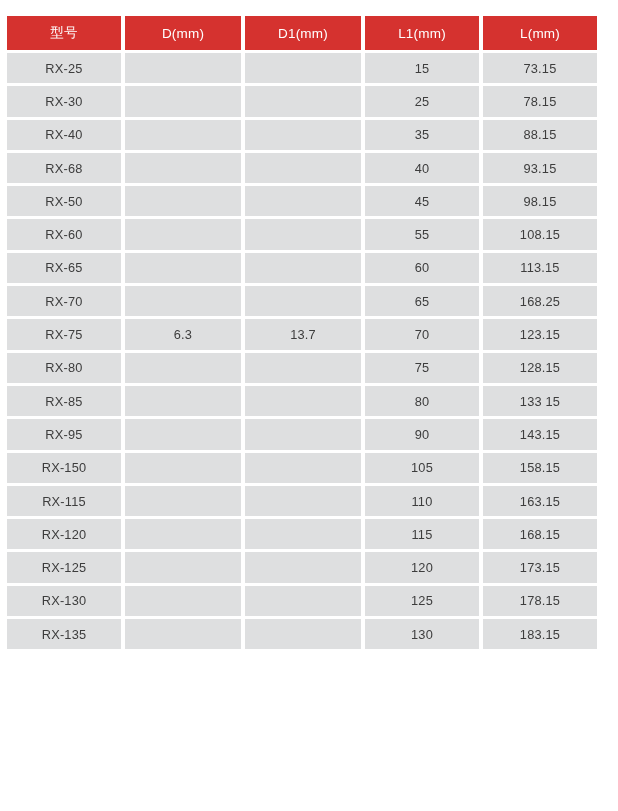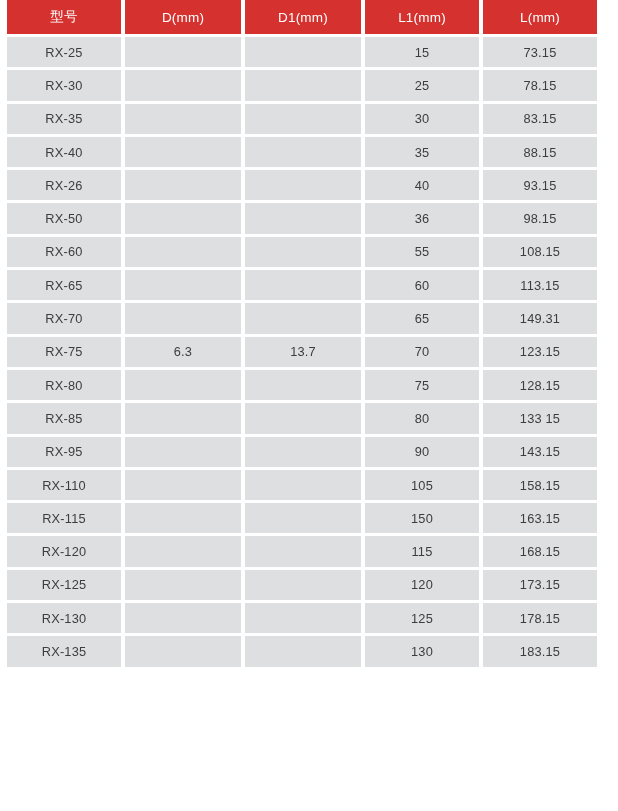--- a/index.html
+++ b/index.html
@@ -10,21 +10,21 @@
   body {
     width: 618px;
     height: 811px;
     overflow: hidden;
     font-family: "Liberation Sans", "DejaVu Sans", sans-serif;
   }
 
   #spec-table-wrap {
     position: absolute;
     left: 7px;
-    top: 0;
+    top: 16px;
     width: 590px;
   }
 
   table.spec-table {
     width: 590px;
     border-collapse: separate;
     border-spacing: 4px 3px;
     margin: -3px -4px;
     table-layout: fixed;
   }
@@ -92,45 +92,38 @@
           <td>73.15</td>
         </tr>
         <tr>
           <td>RX-30</td>
           <td></td>
           <td></td>
           <td>25</td>
           <td>78.15</td>
         </tr>
         <tr>
-          <td>RX-35</td>
-          <td></td>
-          <td></td>
-          <td>30</td>
-          <td>83.15</td>
-        </tr>
-        <tr>
           <td>RX-40</td>
           <td></td>
           <td></td>
           <td>35</td>
           <td>88.15</td>
         </tr>
         <tr>
-          <td>RX-26</td>
+          <td>RX-68</td>
           <td></td>
           <td></td>
           <td>40</td>
           <td>93.15</td>
         </tr>
         <tr>
           <td>RX-50</td>
           <td></td>
           <td></td>
-          <td>36</td>
+          <td>45</td>
           <td>98.15</td>
         </tr>
         <tr>
           <td>RX-60</td>
           <td></td>
           <td></td>
           <td>55</td>
           <td>108.15</td>
         </tr>
         <tr>
@@ -138,21 +131,21 @@
           <td></td>
           <td></td>
           <td>60</td>
           <td>113.15</td>
         </tr>
         <tr>
           <td>RX-70</td>
           <td></td>
           <td></td>
           <td>65</td>
-          <td>149.31</td>
+          <td>168.25</td>
         </tr>
         <tr>
           <td>RX-75</td>
           <td>6.3</td>
           <td>13.7</td>
           <td>70</td>
           <td>123.15</td>
         </tr>
         <tr>
           <td>RX-80</td>
@@ -169,31 +162,31 @@
           <td>133 15</td>
         </tr>
         <tr>
           <td>RX-95</td>
           <td></td>
           <td></td>
           <td>90</td>
           <td>143.15</td>
         </tr>
         <tr>
-          <td>RX-110</td>
+          <td>RX-150</td>
           <td></td>
           <td></td>
           <td>105</td>
           <td>158.15</td>
         </tr>
         <tr>
           <td>RX-115</td>
           <td></td>
           <td></td>
-          <td>150</td>
+          <td>110</td>
           <td>163.15</td>
         </tr>
         <tr>
           <td>RX-120</td>
           <td></td>
           <td></td>
           <td>115</td>
           <td>168.15</td>
         </tr>
         <tr>

